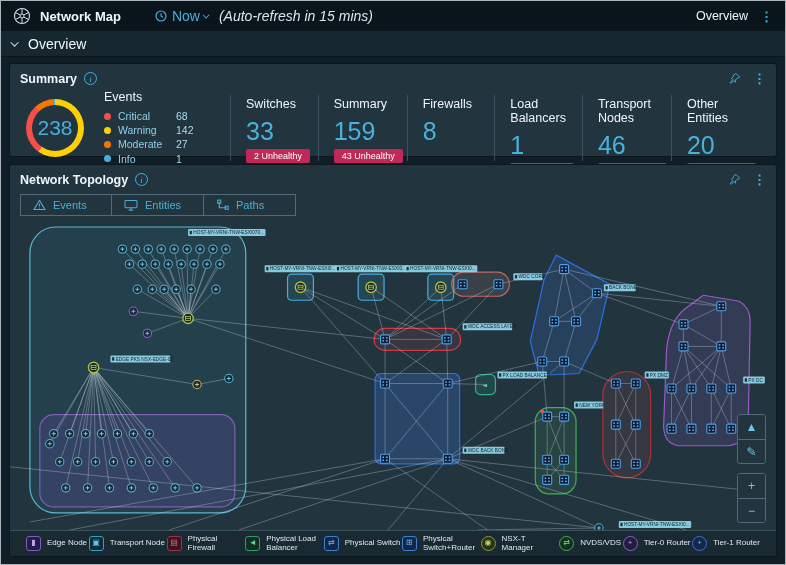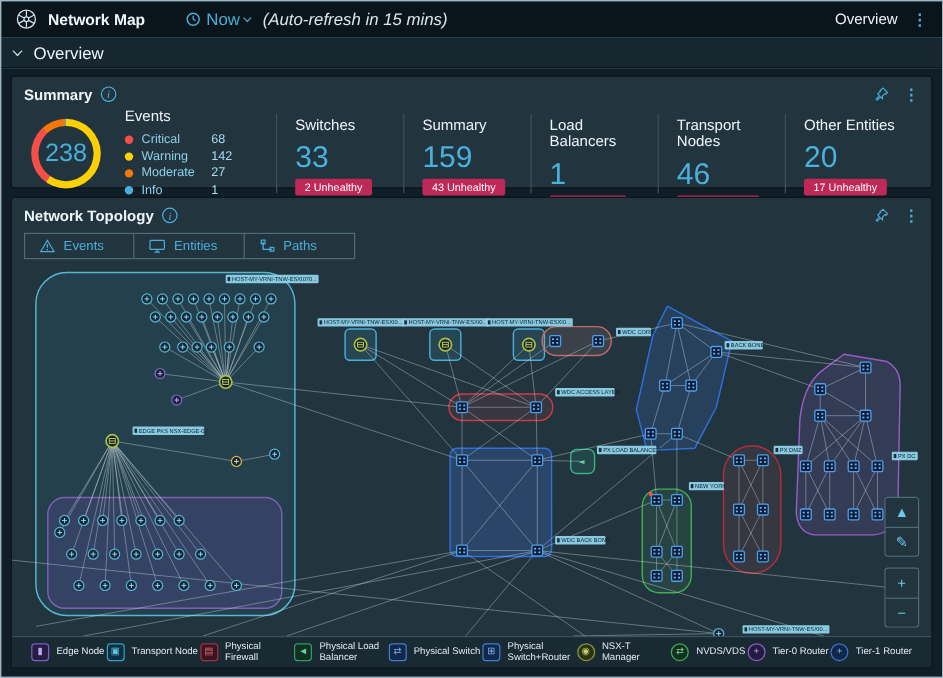--- a/index.html
+++ b/index.html
@@ -1,18 +1,18 @@
 <!DOCTYPE html>
 <html><head>
 <meta charset="utf-8">
 <style>
   *{box-sizing:border-box;margin:0;padding:0}
   html,body{background:#2a2a2a}
   body{font-family:"Liberation Sans",sans-serif;-webkit-font-smoothing:antialiased}
-  .app{width:786px;height:565px;border:1px solid #a9b4ba;background:#7dd3fc;display:flex;flex-direction:column;overflow:hidden}
+  .app{width:786px;height:565px;border:1px solid #a9b4ba;background:#be185d;display:flex;flex-direction:column;overflow:hidden}
 
   
   .topbar{height:30px;flex:0 0 30px;display:flex;align-items:center;background:#0a141b;padding:0 12px;gap:8px}
   .brand{display:flex;align-items:center;gap:9px;font-weight:bold;font-size:13px;color:#eef6fa}
   .refresh{display:flex;align-items:center;gap:5px;margin-left:26px;font-size:14px;color:#d5e4ea}
   .now{color:#49afd9;cursor:pointer}
   .note{font-style:italic;color:#d9e7ec;margin-left:4px}
   .top-right{margin-left:auto;display:flex;align-items:center;gap:12px;font-size:12.5px;color:#eef6fa}
   .kebab{color:#49afd9;font-size:13px;font-weight:bold;cursor:pointer;line-height:1}
   .chev{display:inline-block;width:6px;height:6px;border-left:1.5px solid currentColor;border-bottom:1.5px solid currentColor;transform:rotate(-45deg) translateY(-2px)}
@@ -152,20 +152,24 @@
         <div class="stats" id="stats">
             <div class="stat">
               <div class="blk-title">Switches</div>
               <div class="stat-value">33</div>
               <span class="badge">2 Unhealthy</span>
             </div>
             <div class="stat">
               <div class="blk-title">Summary</div>
               <div class="stat-value">159</div>
               <span class="badge">43 Unhealthy</span>
+            </div>
+            <div class="stat">
+              <div class="blk-title">Firewalls</div>
+              <div class="stat-value">8</div>
             </div>
             <div class="stat">
               <div class="blk-title">Load Balancers</div>
               <div class="stat-value">1</div>
               <span class="badge">1 Unhealthy</span>
             </div>
             <div class="stat">
               <div class="blk-title">Transport Nodes</div>
               <div class="stat-value">46</div>
               <span class="badge">12 Unhealthy</span>

